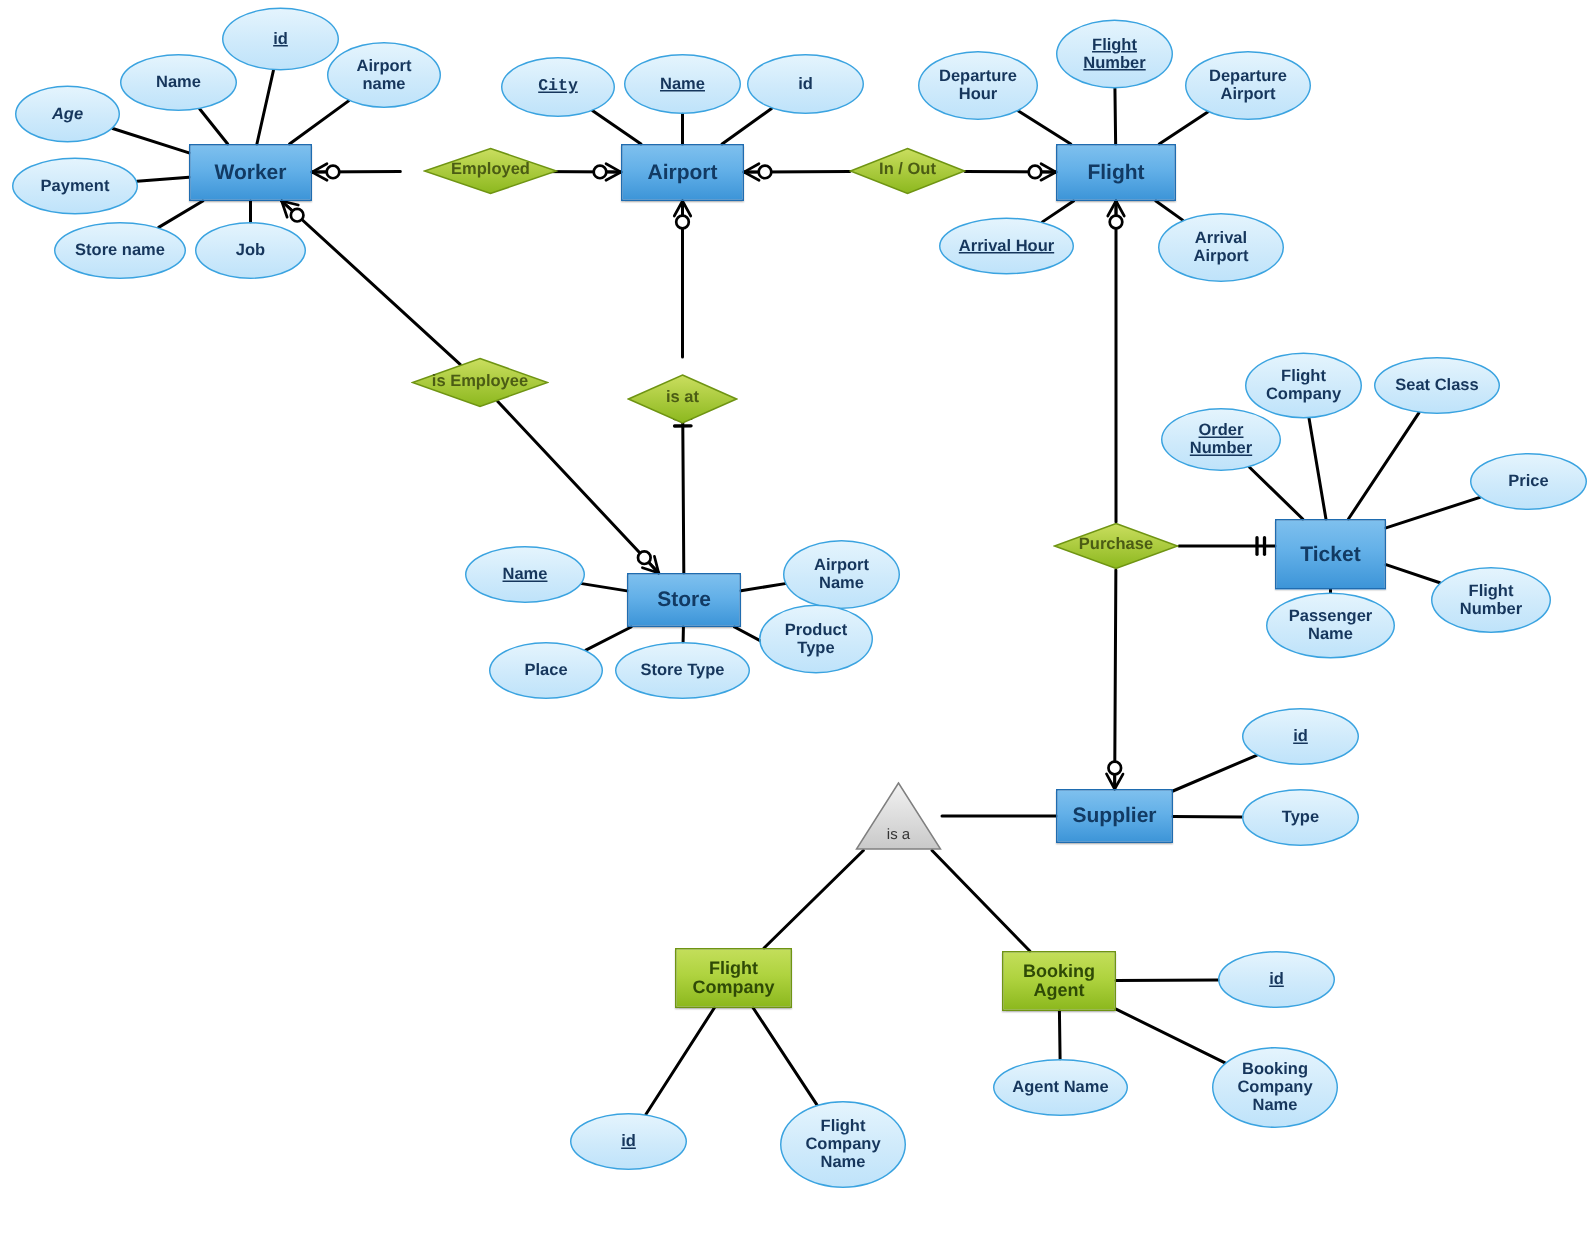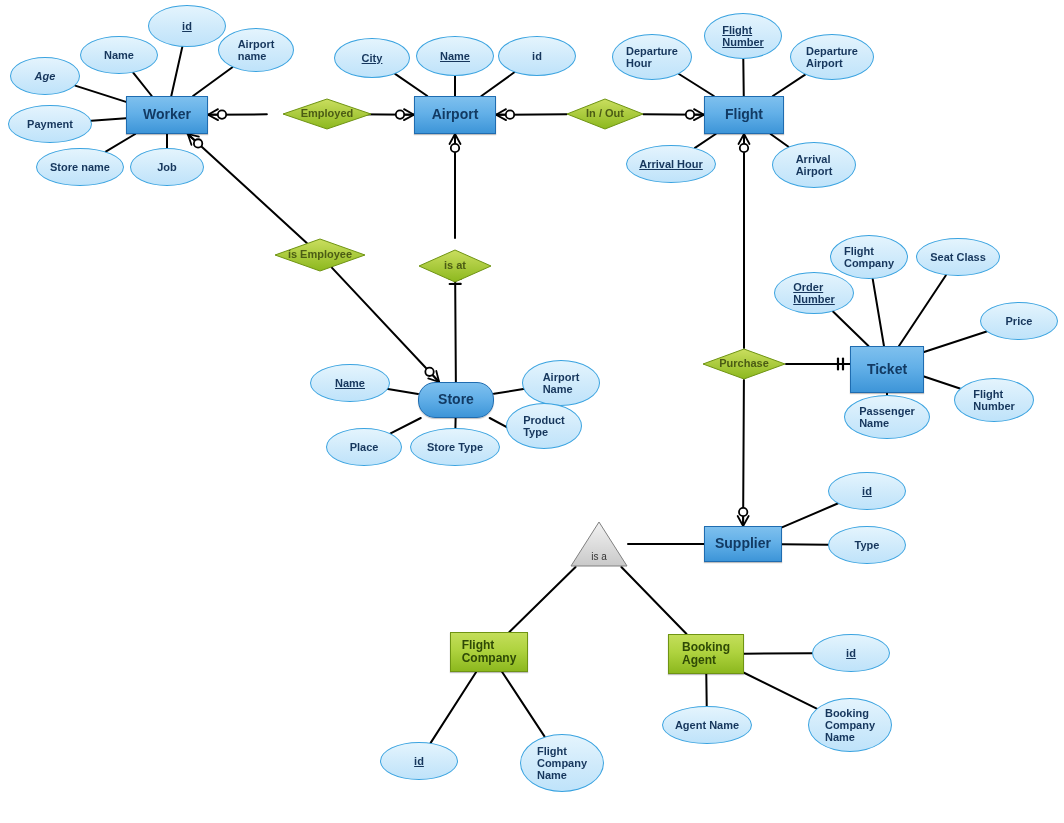--- a/index.html
+++ b/index.html
@@ -25,20 +25,21 @@
     width: 1064px;
     height: 823px;
     pointer-events: none;
   }
   .node {
     position: absolute;
     box-sizing: border-box;
     display: flex;
     align-items: center;
     justify-content: center;
+    text-align: center;
     line-height: 1.12;
   }
   
   .entity {
     background: linear-gradient(to bottom, #7ec0ee 0%, #63b0e8 45%, #3d95d8 100%);
     border: 1px solid #1f6cb0;
     color: #123a63;
     font-size: 14px;
     font-weight: bold;
     box-shadow: 0 1px 1px rgba(0,0,0,0.25);
@@ -238,21 +239,21 @@
     </div>
     <div class="node attr" style="left: 8px; top: 105px; width: 84px; height: 38px;">
       <span>Payment</span>
     </div>
     <div class="node attr" style="left: 36px; top: 148px; width: 88px; height: 38px;">
       <span>Store name</span>
     </div>
     <div class="node attr" style="left: 130px; top: 148px; width: 74px; height: 38px;">
       <span>Job</span>
     </div>
-    <div class="node attr key" style="left: 334px; top: 38px; width: 76px; height: 40px;">
+    <div class="node attr key" style="left: 334px; top: 38px; width: 76px; height: 40px; font-family: Liberation Mono, monospace;">
       <span>City</span>
     </div>
     <div class="node attr key" style="left: 416px; top: 36px; width: 78px; height: 40px;">
       <span>Name</span>
     </div>
     <div class="node attr" style="left: 498px; top: 36px; width: 78px; height: 40px;">
       <span>id</span>
     </div>
     <div class="node attr" style="left: 612px; top: 34px; width: 80px; height: 46px;">
       <span>Departure<br>Hour</span>
@@ -325,21 +326,21 @@
     </div>
     <div class="node entity" style="left: 126px; top: 96px; width: 82px; height: 38px;">
       <span>Worker</span>
     </div>
     <div class="node entity" style="left: 414px; top: 96px; width: 82px; height: 38px;">
       <span>Airport</span>
     </div>
     <div class="node entity" style="left: 704px; top: 96px; width: 80px; height: 38px;">
       <span>Flight</span>
     </div>
-    <div class="node entity" style="left: 418px; top: 382px; width: 76px; height: 36px; border-radius: 17px;">
+    <div class="node entity" style="left: 418px; top: 382px; width: 76px; height: 36px;">
       <span>Store</span>
     </div>
     <div class="node entity" style="left: 850px; top: 346px; width: 74px; height: 47px;">
       <span>Ticket</span>
     </div>
     <div class="node entity" style="left: 704px; top: 526px; width: 78px; height: 36px;">
       <span>Supplier</span>
     </div>
     <div class="node entity-green" style="left: 450px; top: 632px; width: 78px; height: 40px;">
       <span>Flight<br>Company</span>

